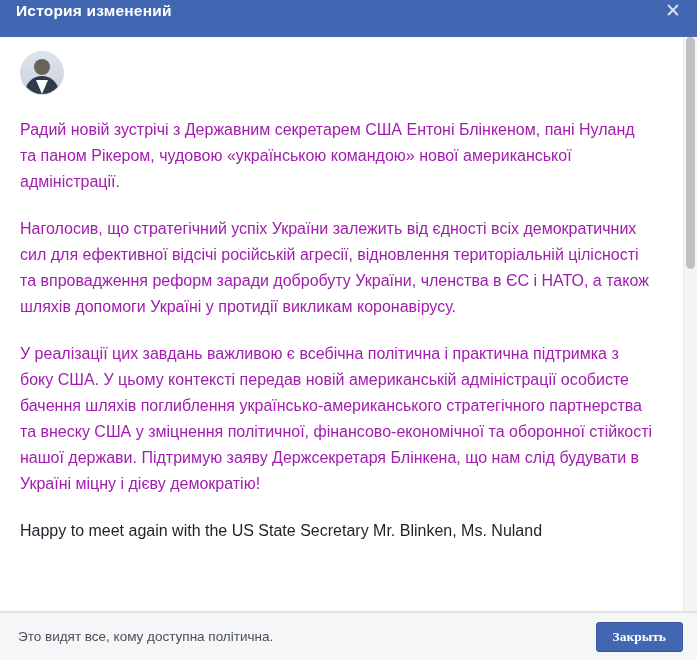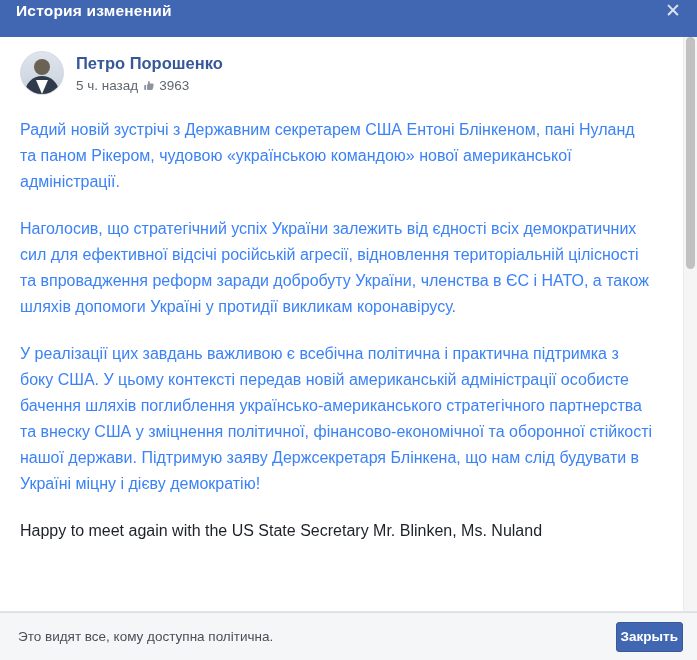--- a/index.html
+++ b/index.html
@@ -163,21 +163,21 @@
   
   .post-body {
     margin-top: 22px;
     padding-left: 4px;
     padding-right: 10px;
   }
   .post-body p {
     margin: 0 0 21px 0;
     font-size: 16px;
     line-height: 26px;
-    color: #3b82f6;
+    color: #a21caf;
     text-align: left;
   }
   .post-body p.cut {
     margin-bottom: 0;
     color: #1d2129;
   }
   
   .fade-out {
     position: absolute;
     left: 0;
@@ -224,23 +224,23 @@
     font-size: 13.5px;
     color: #4b4f56;
   }
   .close-button {
     background: #4267b2;
     color: #ffffff;
     border: 1px solid #3b5998;
     border-radius: 3px;
     font-size: 13.5px;
     font-weight: bold;
-    padding: 7px 4px;
-    cursor: pointer;
-    font-family: Liberation Sans, sans-serif;
+    padding: 7px 16px;
+    cursor: pointer;
+    font-family: Liberation Serif, serif;
     line-height: 14px;
   }
 </style>
 </head>
 <body>
 
 <div class="dialog">
 
   <div class="header">
     <div class="header-title">История изменений</div>
@@ -250,34 +250,20 @@
   <div class="body-wrap">
     <div class="scroll-area">
 
       <div class="post-header">
         <div class="avatar">
           <div class="av-bg"></div>
           <div class="av-body"></div>
           <div class="av-shirt"></div>
           <div class="av-head"></div>
         </div>
-        <div class="post-meta">
-          <div class="author-name">Петро Порошенко</div>
-          <div class="post-sub">
-            <span class="timestamp">5 ч. назад</span>
-            <span class="like-group">
-              <span class="thumb-icon">
-                <svg viewBox="0 0 16 16" width="13" height="13" aria-hidden="true">
-                  <path fill="#8d949e" d="M6.6 1.2c.8-.3 1.6.2 1.7 1l.1 2.2h3.2c1 0 1.7.9 1.5 1.8l-.9 4.6c-.2.8-.9 1.4-1.7 1.4H6.3c-.5 0-1-.2-1.3-.6V6.2l1.1-1.5.5-3.5zM3.8 6H2.2c-.4 0-.7.3-.7.7v4.8c0 .4.3.7.7.7h1.6V6z"></path>
-                </svg>
-              </span>
-              <span class="like-count">3963</span>
-            </span>
-          </div>
-        </div>
       </div>
 
       <div class="post-body">
         <p>Радий новій зустрічі з Державним секретарем США Ентоні Блінкеном, пані Нуланд та паном Рікером, чудовою «українською командою» нової американської адміністрації.</p>
         <p>Наголосив, що стратегічний успіх України залежить від єдності всіх демократичних сил для ефективної відсічі російській агресії, відновлення територіальній цілісності та впровадження реформ заради добробуту України, членства в ЄС і НАТО, а також шляхів допомоги Україні у протидії викликам коронавірусу.</p>
         <p>У реалізації цих завдань важливою є всебічна політична і практична підтримка з боку США. У цьому контексті передав новій американській адміністрації особисте бачення шляхів поглиблення українсько-американського стратегічного партнерства та внеску США у зміцнення політичної, фінансово-економічної та оборонної стійкості нашої держави. Підтримую заяву Держсекретаря Блінкена, що нам слід будувати в Україні міцну і дієву демократію!</p>
         <p class="cut">Happy to meet again with the US State Secretary Mr. Blinken, Ms. Nuland</p>
       </div>
 
     </div>

